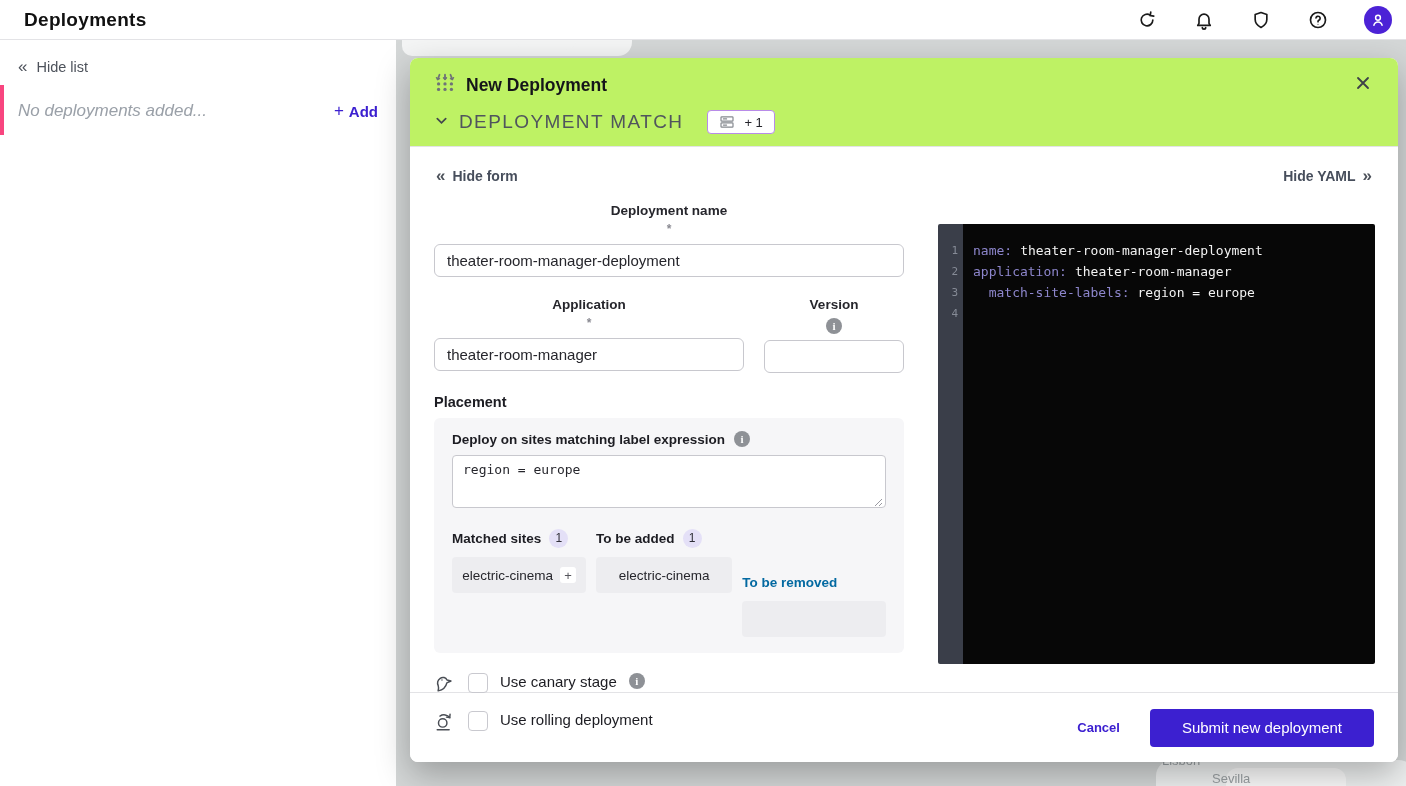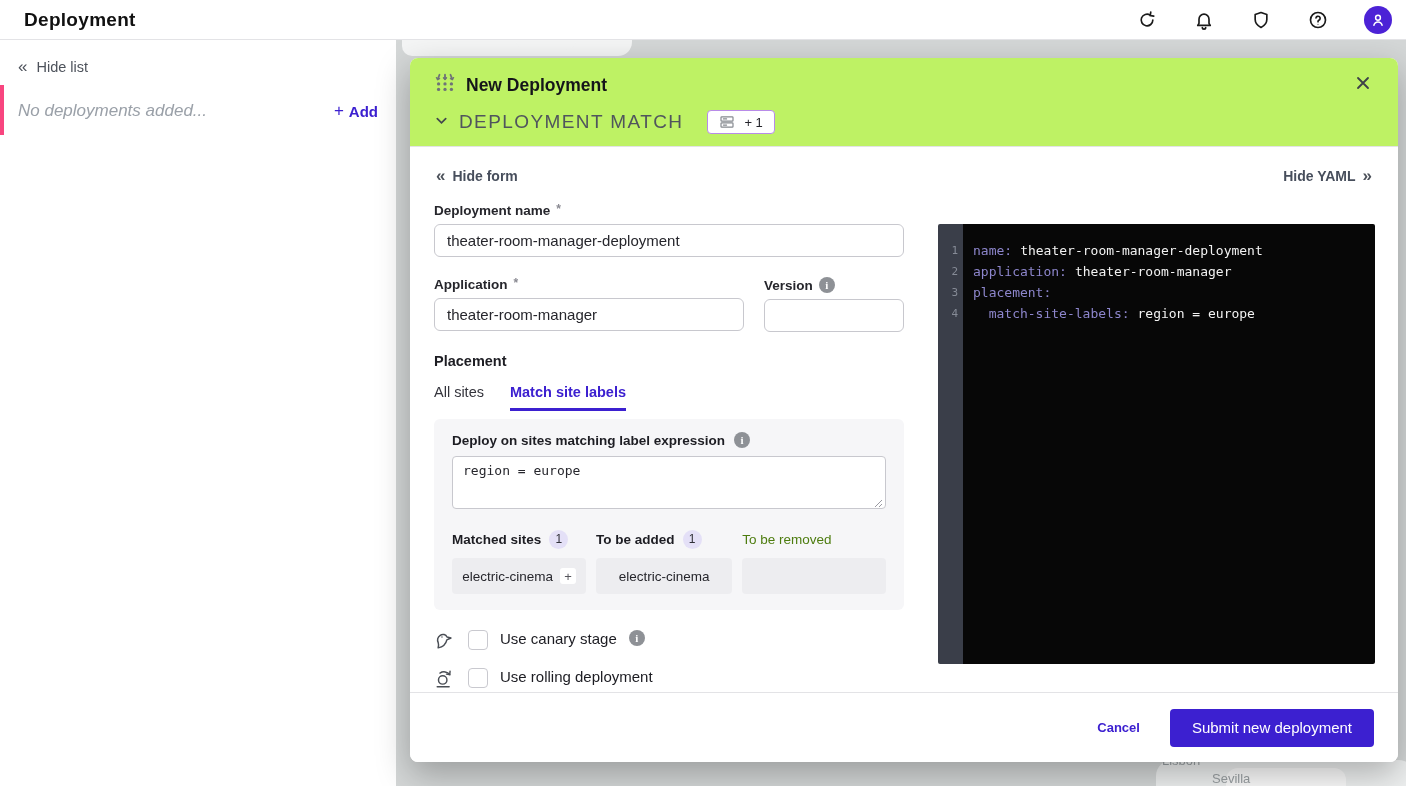--- a/index.html
+++ b/index.html
@@ -48,40 +48,40 @@
   .mh-match-row { margin-top:12px; display:flex; align-items:center; gap:10px; height:24px; }
   .match-label { font-size:19px; color:#50555d; letter-spacing:1.4px; cursor:pointer; }
   .match-badge { margin-left:14px; display:flex; align-items:center; gap:9px; background:#fff;
                  border:1px solid #b88be8; border-radius:4px; padding:3px 11px; cursor:pointer; }
   .match-badge-count { font-size:13px; color:#23232a; }
   
   .modal-body { flex:1; position:relative; background:#fff; }
   .hide-row { display:flex; justify-content:space-between; padding:20px 26px 0 26px; }
   .hide-item { display:flex; align-items:center; gap:7px; color:#474e5c; font-size:14px; font-weight:600; cursor:pointer; }
   .form-col { position:absolute; left:24px; top:56px; width:470px; }
-  .field-label { font-size:13.5px; font-weight:600; color:#26262c; display:flex; align-items:center; gap:6px; }
+  .field-label { font-size:13.5px; font-weight:600; color:#26262c; display:flex; align-items:center; gap:6px;flex-direction:column; }
   .req { color:#8a8a92; font-size:12px; position:relative; top:-2px; }
   .text-input { margin-top:6px; width:100%; height:33px; border:1px solid #c8c8ce; border-radius:6px;
                 padding:0 12px; font-size:15px; color:#26262c; font-family:"Liberation Sans",sans-serif;
                 background:#fff; outline:none; }
   .row-2 { margin-top:20px; display:flex; gap:20px; }
   .col-app { width:310px; } .col-ver { width:140px; }
   .placement-label { margin-top:21px; font-size:14.5px; font-weight:600; color:#1d1d23; }
   .tabs { margin-top:15px; display:flex; gap:26px; }
   .tab { font-size:14.5px; color:#34343c; padding-bottom:8px; cursor:pointer; }
   .tab.active { font-weight:600; border-bottom:3px solid; }
   .panel { margin-top:8px; background:#f6f6f8; border-radius:6px; padding:13px 18px 16px; }
   .panel-title { display:flex; align-items:center; gap:9px; font-size:13.5px; font-weight:700; color:#1d1d23; }
   .expr-wrap { position:relative; margin-top:8px; }
   .expr-area { width:100%; height:53px; border:1px solid #c8c8ce; border-radius:4px; background:#fff;
                padding:6px 10px; font-family:"DejaVu Sans Mono","Liberation Mono",monospace;
                font-size:13px; color:#26262c; resize:none; outline:none; }
   .cols { margin-top:16px; display:flex; gap:10px; }
   .site-col-h { display:flex; align-items:center; gap:8px; font-size:13.5px; font-weight:700; color:#1d1d23; height:20px; }
-  .site-col-h.muted { color:#4d7c0f; font-weight:400; }
+  .site-col-h.muted { color:#0369a1; font-weight:700;margin-top:44px; }
   .count-badge { width:19px; height:19px; border-radius:50%; background:#e4e0f7; color:#2f2f38;
                  font-size:12px; font-weight:400; display:flex; align-items:center; justify-content:center; }
   .chipbox { margin-top:9px; height:36px; background:#ededf0; border-radius:4px;
              display:flex; align-items:center; justify-content:center; gap:7px;
              font-size:13.5px; color:#26262c; }
   .w1{width:138px;} .w2{width:140px;} .w3{width:148px;}
   .mini-plus { background:#fff; border-radius:3px; width:16px; height:16px; font-size:13px; color:#55555c;
                display:flex; align-items:center; justify-content:center; cursor:pointer; }
   .check-rows { margin-top:20px; }
   .check-row { display:flex; gap:12px; margin-bottom:12px; }
@@ -93,31 +93,31 @@
   .yaml-gutter { width:25px; background:#3a3e49; padding-top:16px; }
   .gut-num { font-family:"DejaVu Sans Mono","Liberation Mono",monospace; font-size:11px; color:#868b96;
              text-align:right; padding-right:5px; line-height:21px; }
   .yaml-code { flex:1; background:#070707; padding:16px 0 0 10px; }
   .code-line { font-family:"DejaVu Sans Mono","Liberation Mono",monospace; font-size:13px; line-height:21px; white-space:pre; }
   .yk { color:#8d86cc; } .yv { color:#f2f2f2; padding-left:8px; }
   
   .modal-footer { border-top:1px solid #e3e3e6; height:70px; display:flex; align-items:center;
                   justify-content:flex-end; gap:30px; padding:0 24px; background:#fff; }
   .cancel-link { font-size:13px; font-weight:600; cursor:pointer; }
-  .submit-btn { height:38px; padding:0 22px; border:none; border-radius:4px; color:#fff;
+  .submit-btn { height:38px; padding:0 32px; border:none; border-radius:4px; color:#fff;
                 font-size:15px; font-weight:500; font-family:"Liberation Sans",sans-serif; cursor:pointer; }
   .info-icon { width:16px; height:16px; border-radius:50%; background:#8e9196; color:#fff;
                font-size:11px; font-weight:700; font-family:"Liberation Serif",serif;
                display:inline-flex; align-items:center; justify-content:center; flex:none; }
 </style>
 </head>
 <body>
 
 <header class="topbar">
-  <div class="topbar-title">Deployment</div>
+  <div class="topbar-title">Deployments</div>
   <div class="topbar-icons">
     <div class="tb-icon">
       <svg viewBox="0 0 24 24" fill="none" stroke="#1a1a1a" stroke-width="2" stroke-linecap="round">
         <path d="M19 12a7 7 0 1 1-3.2-5.9"></path>
           <path d="M16.5 2.5l-0.6 4.2 4.2 0.6" stroke-width="2"></path>
       </svg>
     </div>
     <div class="tb-icon">
       <svg viewBox="0 0 24 24" fill="none" stroke="#1a1a1a" stroke-width="2" stroke-linejoin="round">
         <path d="M6 16V11a6 6 0 1 1 12 0v5l1.5 2.5H4.5z"></path>
@@ -241,24 +241,20 @@
           <div class="field-label">
             <span>Version</span>
             <span class="info-icon">i</span>
           </div>
           <input class="text-input" type="text" value="" style="">
         </div>
       </div>
 
       <div class="placement-label">Placement</div>
 
-      <div class="tabs">
-        <div class="tab">All sites</div>
-        <div class="tab active" id="active-tab" style="color: rgb(60, 32, 208); border-bottom-color: rgb(60, 32, 208);">Match site labels</div>
-      </div>
 
       <div class="panel">
         <div class="panel-title">
           <span>Deploy on sites matching label expression</span>
           <span class="info-icon">i</span>
         </div>
         <div class="expr-wrap">
           <textarea class="expr-area" style="">region = europe</textarea>
           <svg width="9" height="9" style="position:absolute; right:3px; bottom:5px;" viewBox="0 0 9 9" stroke="#9a9aa2" stroke-width="1">
             <path d="M8 1L1 8M8 5L5 8"></path>
@@ -324,21 +320,20 @@
     <div class="yaml-panel">
       <div class="yaml-gutter">
         <div class="gut-num">1</div>
         <div class="gut-num">2</div>
         <div class="gut-num">3</div>
         <div class="gut-num">4</div>
       </div>
       <div class="yaml-code">
         <div class="code-line"><span class="yk">name:</span><span class="yv">theater-room-manager-deployment</span></div>
         <div class="code-line"><span class="yk">application:</span><span class="yv">theater-room-manager</span></div>
-        <div class="code-line"><span class="yk">placement:</span><span class="yv"></span></div>
         <div class="code-line"><span class="yk">  match-site-labels:</span><span class="yv">region = europe</span></div>
       </div>
     </div>
   </div>
 
   <div class="modal-footer">
     <span class="cancel-link" id="cancel-link" style="color: rgb(60, 32, 208);">Cancel</span>
     <button class="submit-btn" id="submit-btn" style="background: rgb(60, 32, 208);">Submit new deployment</button>
   </div>
 </div>

